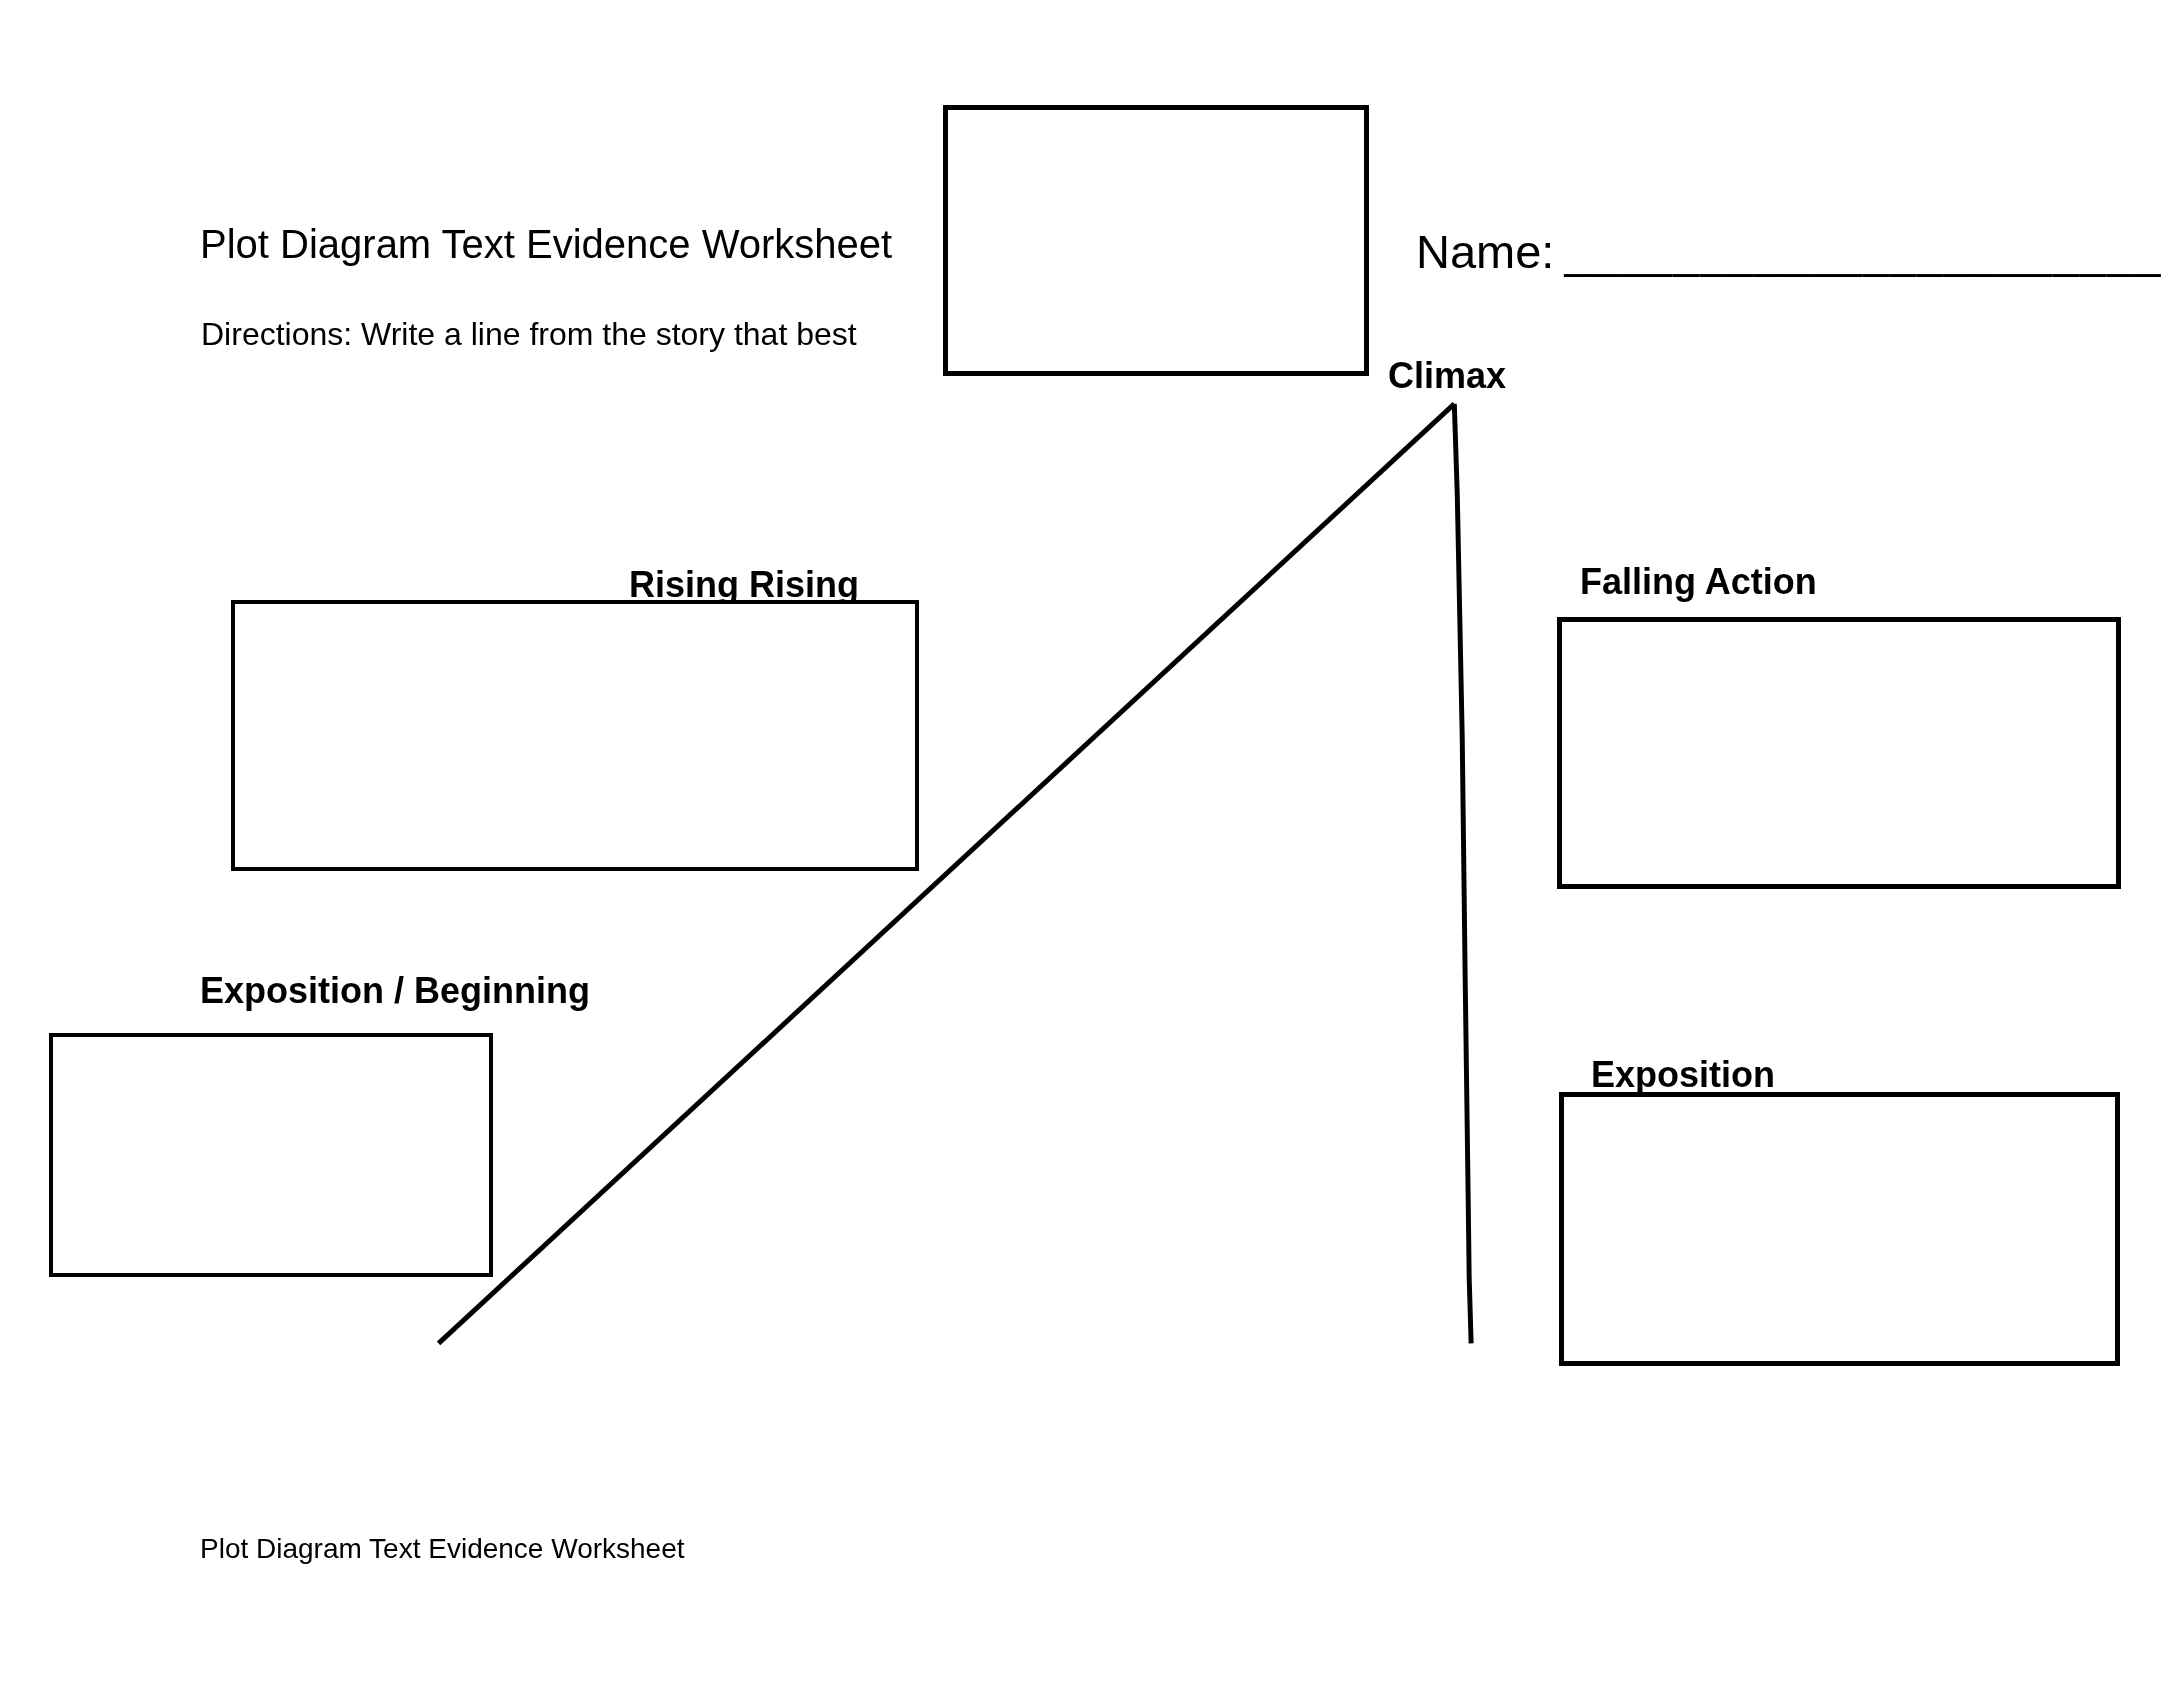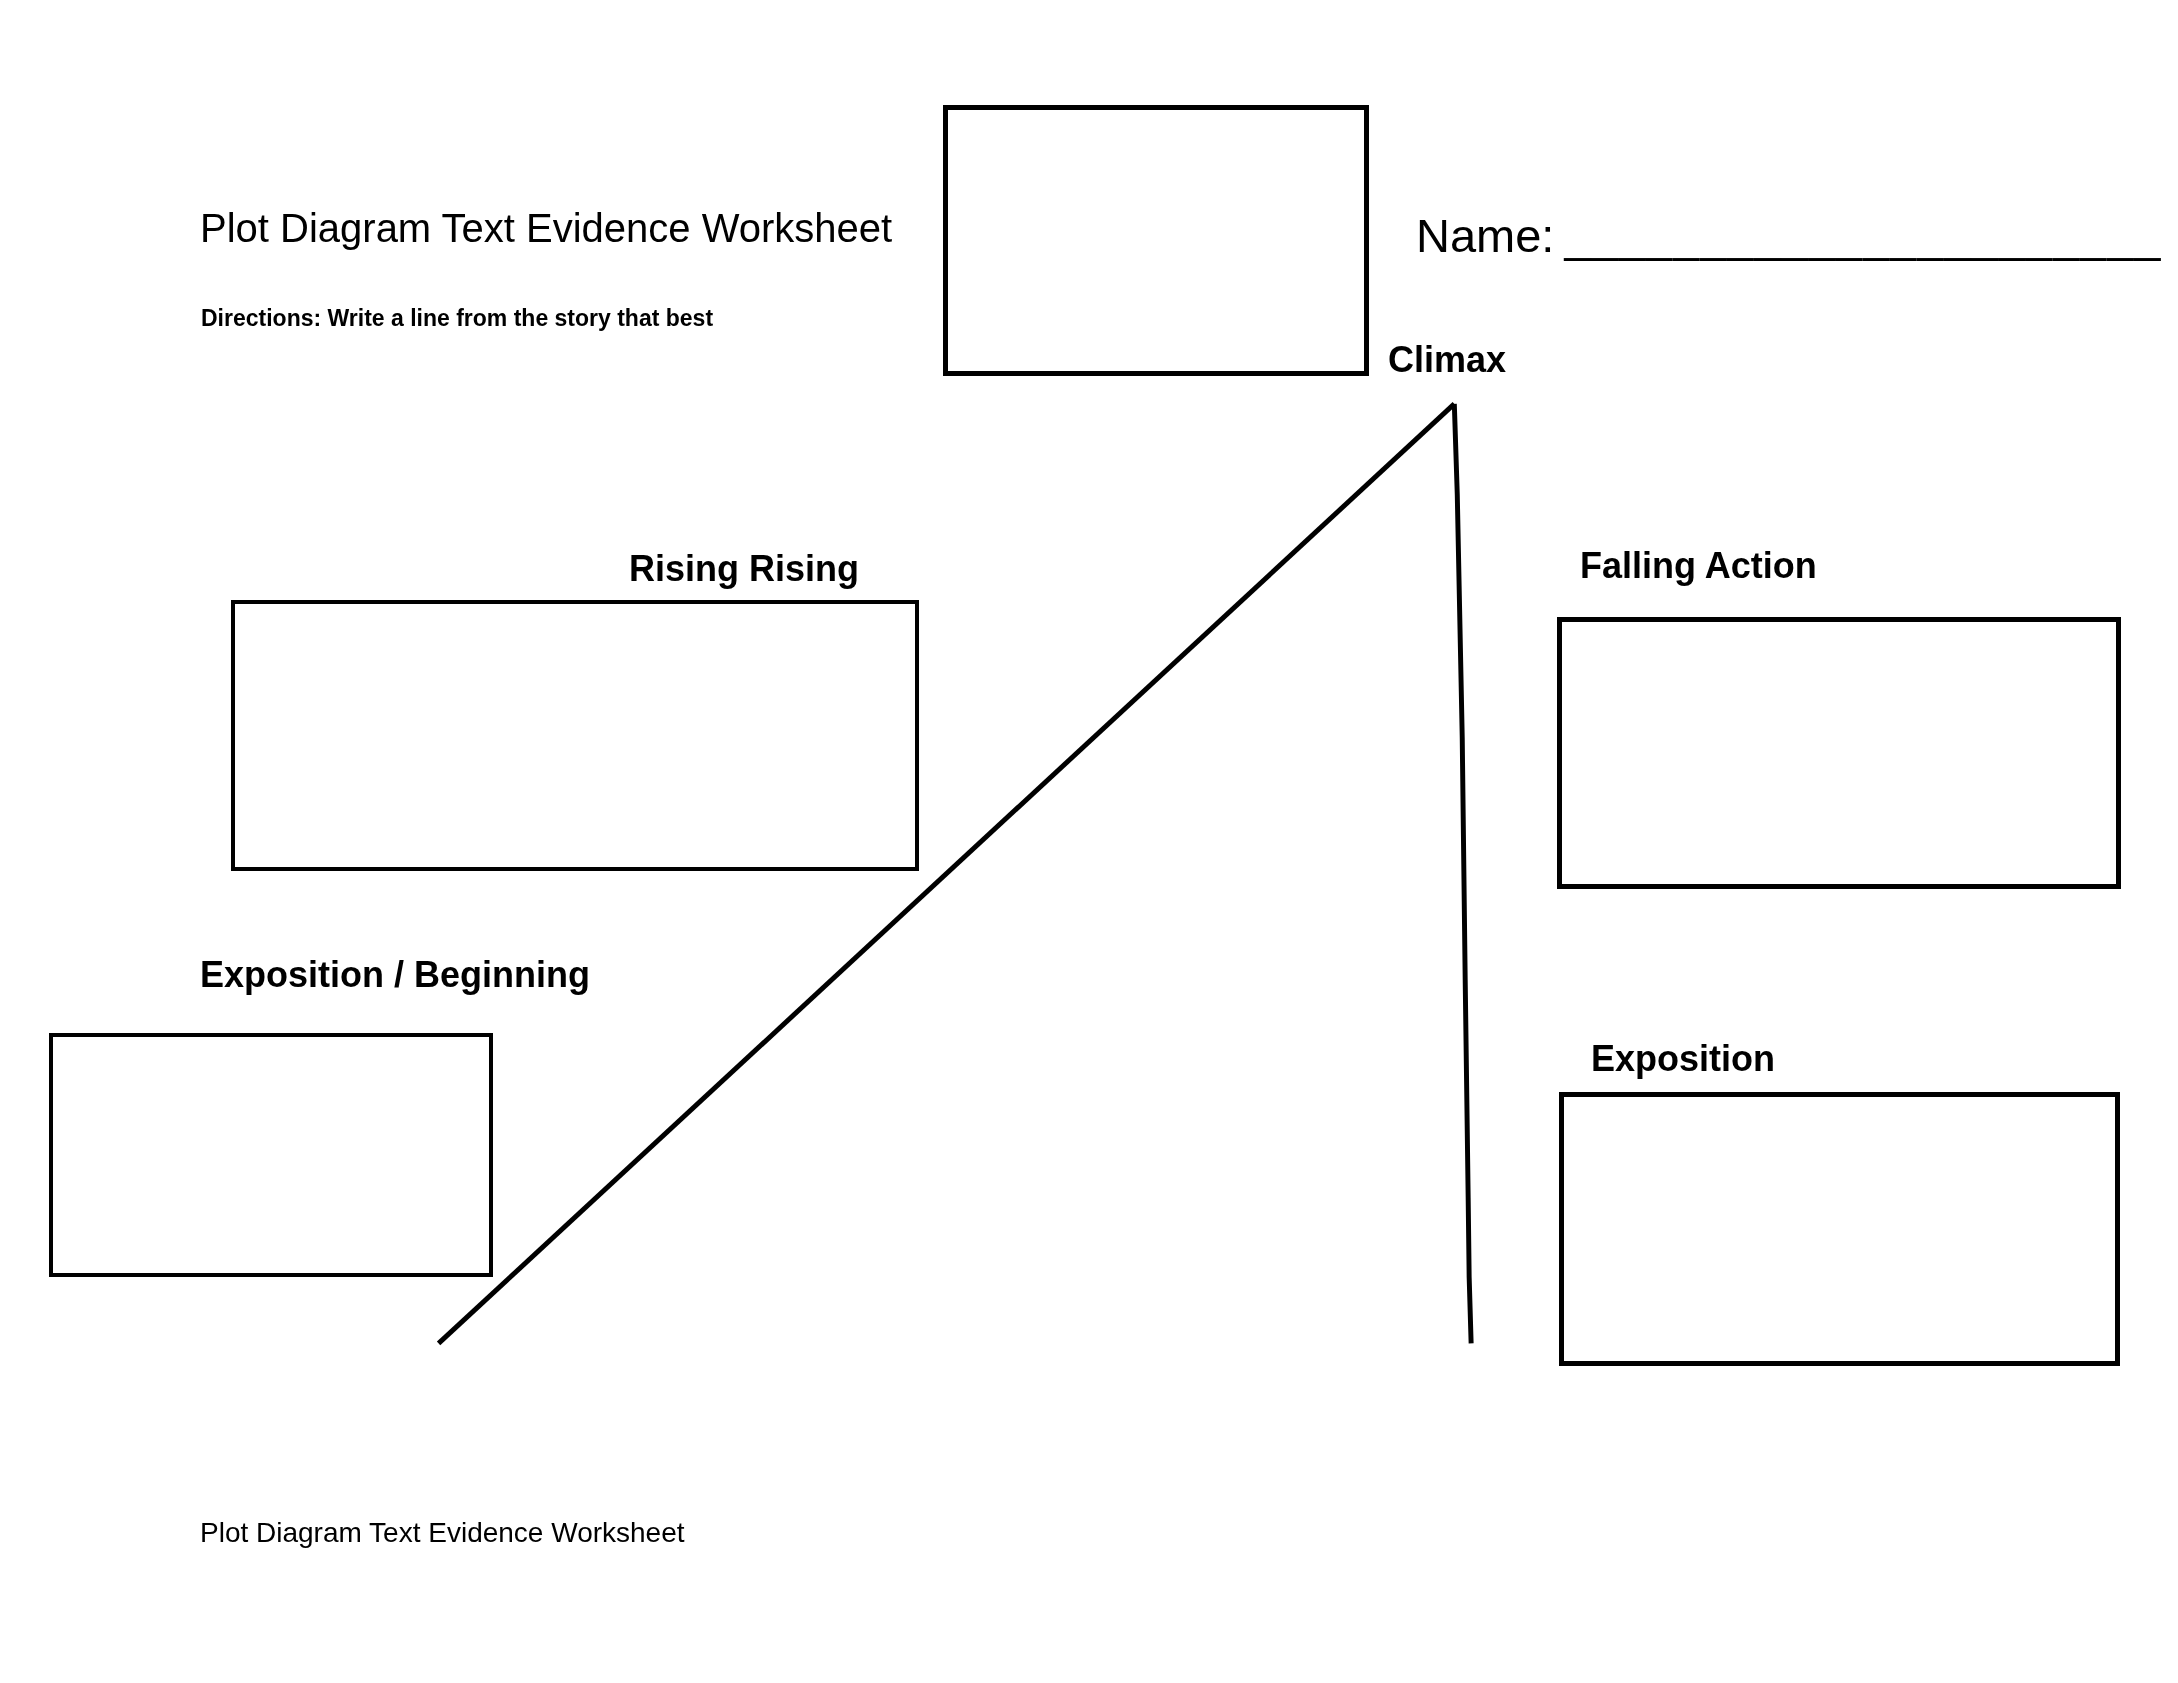--- a/index.html
+++ b/index.html
@@ -5,28 +5,28 @@
   html,body{margin:0;padding:0;}
   .page{
     position:relative;
     width:2178px;
     height:1683px;
     background:#ffffff;
     color:#000000;
     font-family:"Liberation Sans", sans-serif;
     overflow:hidden;
   }
-  .abs{position:absolute;white-space:nowrap;}
+  .abs{position:absolute;white-space:nowrap;margin-top:16px;}
   .title{
     left:200px; top:206px;
     font-size:40px; font-weight:400; letter-spacing:0px;
   }
   .directions{
     left:201px; top:293px;
-    font-size:23px; font-weight:700;
+    font-size:32px; font-weight:400;
     line-height:50px;
   }
   .name-row{
     left:1416px; top:208px;
     font-size:47px; font-weight:400;
   }
   .name-blank{margin-left:10px; letter-spacing:1px;}
   .lbl{font-size:36px; font-weight:700;}
   .climax-label{left:1388px; top:339px;}
   .rising-label{left:629px; top:548px;}

